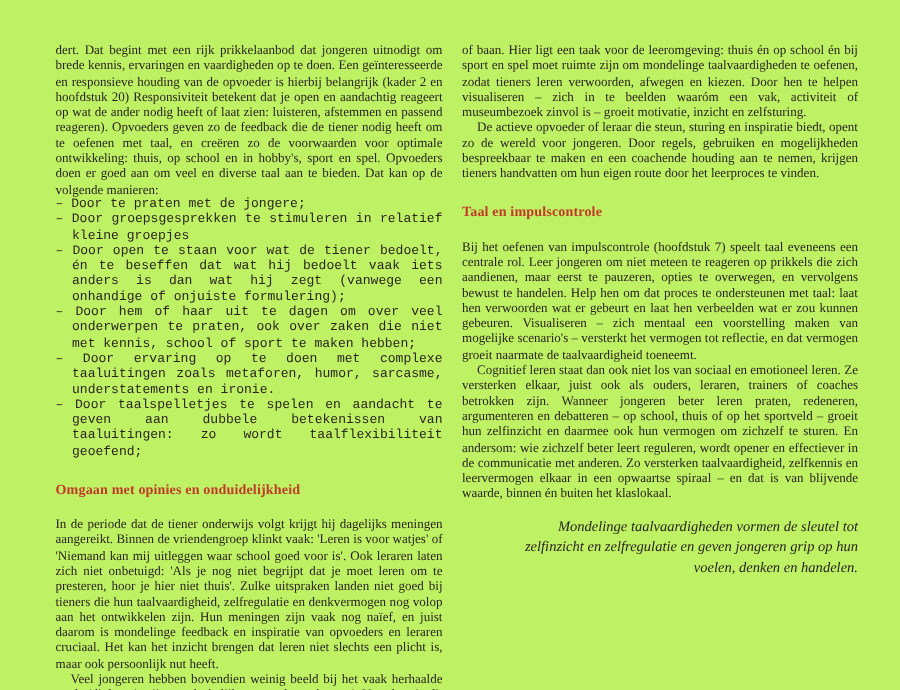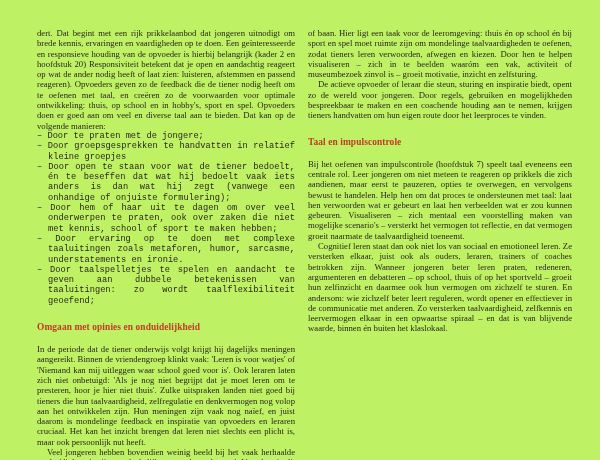--- a/index.html
+++ b/index.html
@@ -42,34 +42,35 @@
 </style>
 </head>
 <body>
 
 <div class="spread">
 
   <div class="page left">
     <p>dert. Dat begint met een rijk prikkelaanbod dat jongeren uitnodigt om brede kennis, ervaringen en vaardigheden op te doen. Een geïnteresseerde en responsieve houding van de opvoeder is hierbij belangrijk (kader 2 en hoofdstuk 20) Responsiviteit betekent dat je open en aandachtig reageert op wat de ander nodig heeft of laat zien: luisteren, afstemmen en passend reageren). Opvoeders geven zo de feedback die de tiener nodig heeft om te oefenen met taal, en creëren zo de voorwaarden voor optimale ontwikkeling: thuis, op school en in hobby's, sport en spel. Opvoeders doen er goed aan om veel en diverse taal aan te bieden. Dat kan op de volgende manieren:</p>
     <ul class="bullets">
       <li>– Door te praten met de jongere;</li>
-      <li>– Door groepsgesprekken te handvatten in relatief kleine groepjes</li>
+      <li>– Door groepsgesprekken te stimuleren in relatief kleine groepjes</li>
       <li>– Door open te staan voor wat de tiener bedoelt, én te beseffen dat wat hij bedoelt vaak iets anders is dan wat hij zegt (vanwege een onhandige of onjuiste formulering);</li>
       <li>– Door hem of haar uit te dagen om over veel onderwerpen te praten, ook over zaken die niet met kennis, school of sport te maken hebben;</li>
       <li>– Door ervaring op te doen met complexe taaluitingen zoals metaforen, humor, sarcasme, understatements en ironie.</li>
       <li>– Door taalspelletjes te spelen en aandacht te geven aan dubbele betekenissen van taaluitingen: zo wordt taalflexibiliteit geoefend;</li>
     </ul>
     <h2 class="section">Omgaan met opinies en onduidelijkheid</h2>
     <p>In de periode dat de tiener onderwijs volgt krijgt hij dagelijks meningen aangereikt. Binnen de vriendengroep klinkt vaak: 'Leren is voor watjes' of 'Niemand kan mij uitleggen waar school goed voor is'. Ook leraren laten zich niet onbetuigd: 'Als je nog niet begrijpt dat je moet leren om te presteren, hoor je hier niet thuis'. Zulke uitspraken landen niet goed bij tieners die hun taalvaardigheid, zelfregulatie en denkvermogen nog volop aan het ontwikkelen zijn. Hun meningen zijn vaak nog naïef, en juist daarom is mondelinge feedback en inspiratie van opvoeders en leraren cruciaal. Het kan het inzicht brengen dat leren niet slechts een plicht is, maar ook persoonlijk nut heeft.</p>
     <p class="indent">Veel jongeren hebben bovendien weinig beeld bij het vaak herhaalde credo 'diploma's zijn noodzakelijk om verder te komen'. Voor hen is dit abstract: ze ervaren vooral dat ouders het belangrijk vinden, maar zelf hebben ze nog nauwelijks een beeld van een toekomstige studie</p>
 
   </div>
 
   <div class="page right">
     <p>of baan. Hier ligt een taak voor de leeromgeving: thuis én op school én bij sport en spel moet ruimte zijn om mondelinge taalvaardigheden te oefenen, zodat tieners leren verwoorden, afwegen en kiezen. Door hen te helpen visualiseren – zich in te beelden waaróm een vak, activiteit of museumbezoek zinvol is – groeit motivatie, inzicht en zelfsturing.</p>
     <p class="indent">De actieve opvoeder of leraar die steun, sturing en inspiratie biedt, opent zo de wereld voor jongeren. Door regels, gebruiken en mogelijkheden bespreekbaar te maken en een coachende houding aan te nemen, krijgen tieners handvatten om hun eigen route door het leerproces te vinden.</p>
     <h2 class="section">Taal en impulscontrole</h2>
     <p>Bij het oefenen van impulscontrole (hoofdstuk 7) speelt taal eveneens een centrale rol. Leer jongeren om niet meteen te reageren op prikkels die zich aandienen, maar eerst te pauzeren, opties te overwegen, en vervolgens bewust te handelen. Help hen om dat proces te ondersteunen met taal: laat hen verwoorden wat er gebeurt en laat hen verbeelden wat er zou kunnen gebeuren. Visualiseren – zich mentaal een voorstelling maken van mogelijke scenario's – versterkt het vermogen tot reflectie, en dat vermogen groeit naarmate de taalvaardigheid toeneemt.</p>
     <p class="indent">Cognitief leren staat dan ook niet los van sociaal en emotioneel leren. Ze versterken elkaar, juist ook als ouders, leraren, trainers of coaches betrokken zijn. Wanneer jongeren beter leren praten, redeneren, argumenteren en debatteren – op school, thuis of op het sportveld – groeit hun zelfinzicht en daarmee ook hun vermogen om zichzelf te sturen. En andersom: wie zichzelf beter leert reguleren, wordt opener en effectiever in de communicatie met anderen. Zo versterken taalvaardigheid, zelfkennis en leervermogen elkaar in een opwaartse spiraal – en dat is van blijvende waarde, binnen én buiten het klaslokaal.</p>
+    <div class="quote">Mondelinge taalvaardigheden vormen de sleutel tot zelfinzicht en zelfregulatie en geven jongeren grip op hun voelen, denken en handelen.</div>
 
   </div>
 
 </div>
 
 </body></html>

